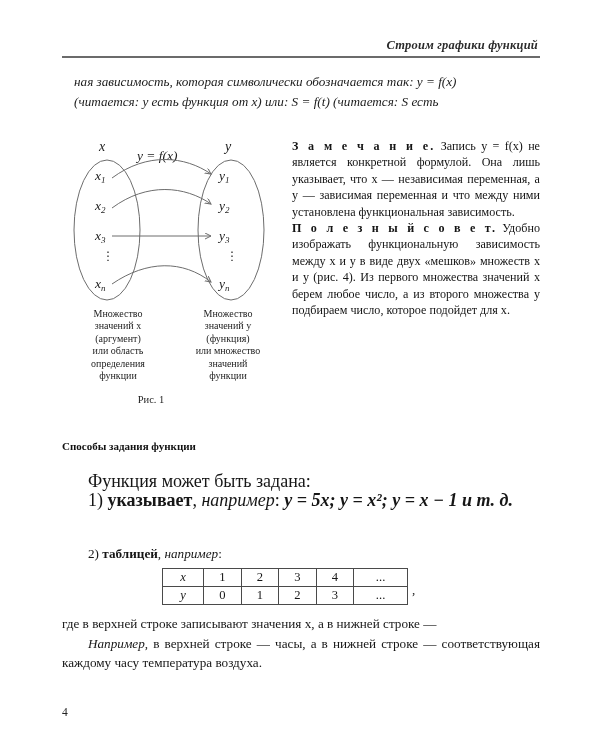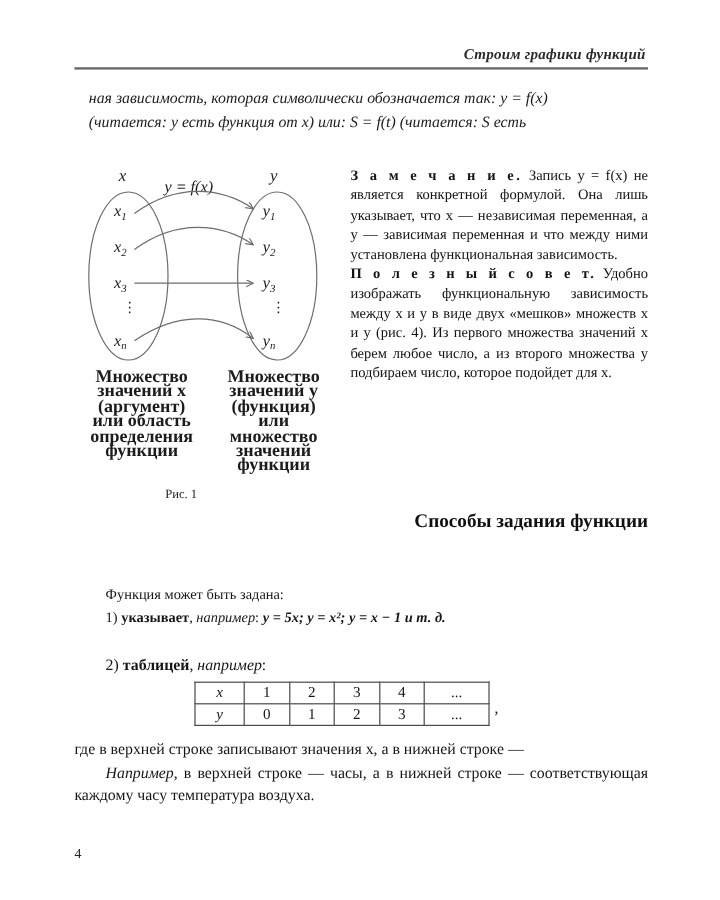--- a/index.html
+++ b/index.html
@@ -81,24 +81,23 @@
 
   .fig-captions {
     display: flex;
     justify-content: space-between;
     margin-top: 2px;
     padding: 0 8px;
   }
   .fig-cap {
     width: 96px;
     text-align: center;
-    font-size: 15px;
+    font-size: 10px;
     line-height: 12.4px;
     color: #1c1c1c;
-    font-weight: bold;
   }
   .fig-num {
     text-align: center;
     font-size: 10.5px;
     margin-top: 12px;
     padding-right: 44px;
     color: #1c1c1c;
   }
 
   .notes-col {
@@ -115,35 +114,35 @@
   .spaced {
     font-weight: bold;
     letter-spacing: 2.2px;
   }
   .ital { font-style: italic; }
 
   
   .section-head {
     position: absolute;
     left: 62px;
-    top: 426px;
-    width: 478px;
-    text-align: right;
+    top: 440px;
+    width: 478px;
+    text-align: left;
     font-weight: bold;
-    font-size: 16px;
+    font-size: 11px;
     color: #111;
   }
 
   
   .body-a {
     position: absolute;
     left: 62px;
-    top: 486px;
-    width: 478px;
-    font-size: 12px;
+    top: 472px;
+    width: 478px;
+    font-size: 18px;
     line-height: 19.4px;
     color: #161616;
   }
   .body-b {
     position: absolute;
     left: 62px;
     top: 544px;
     width: 478px;
     font-size: 13.2px;
     line-height: 19.4px;

